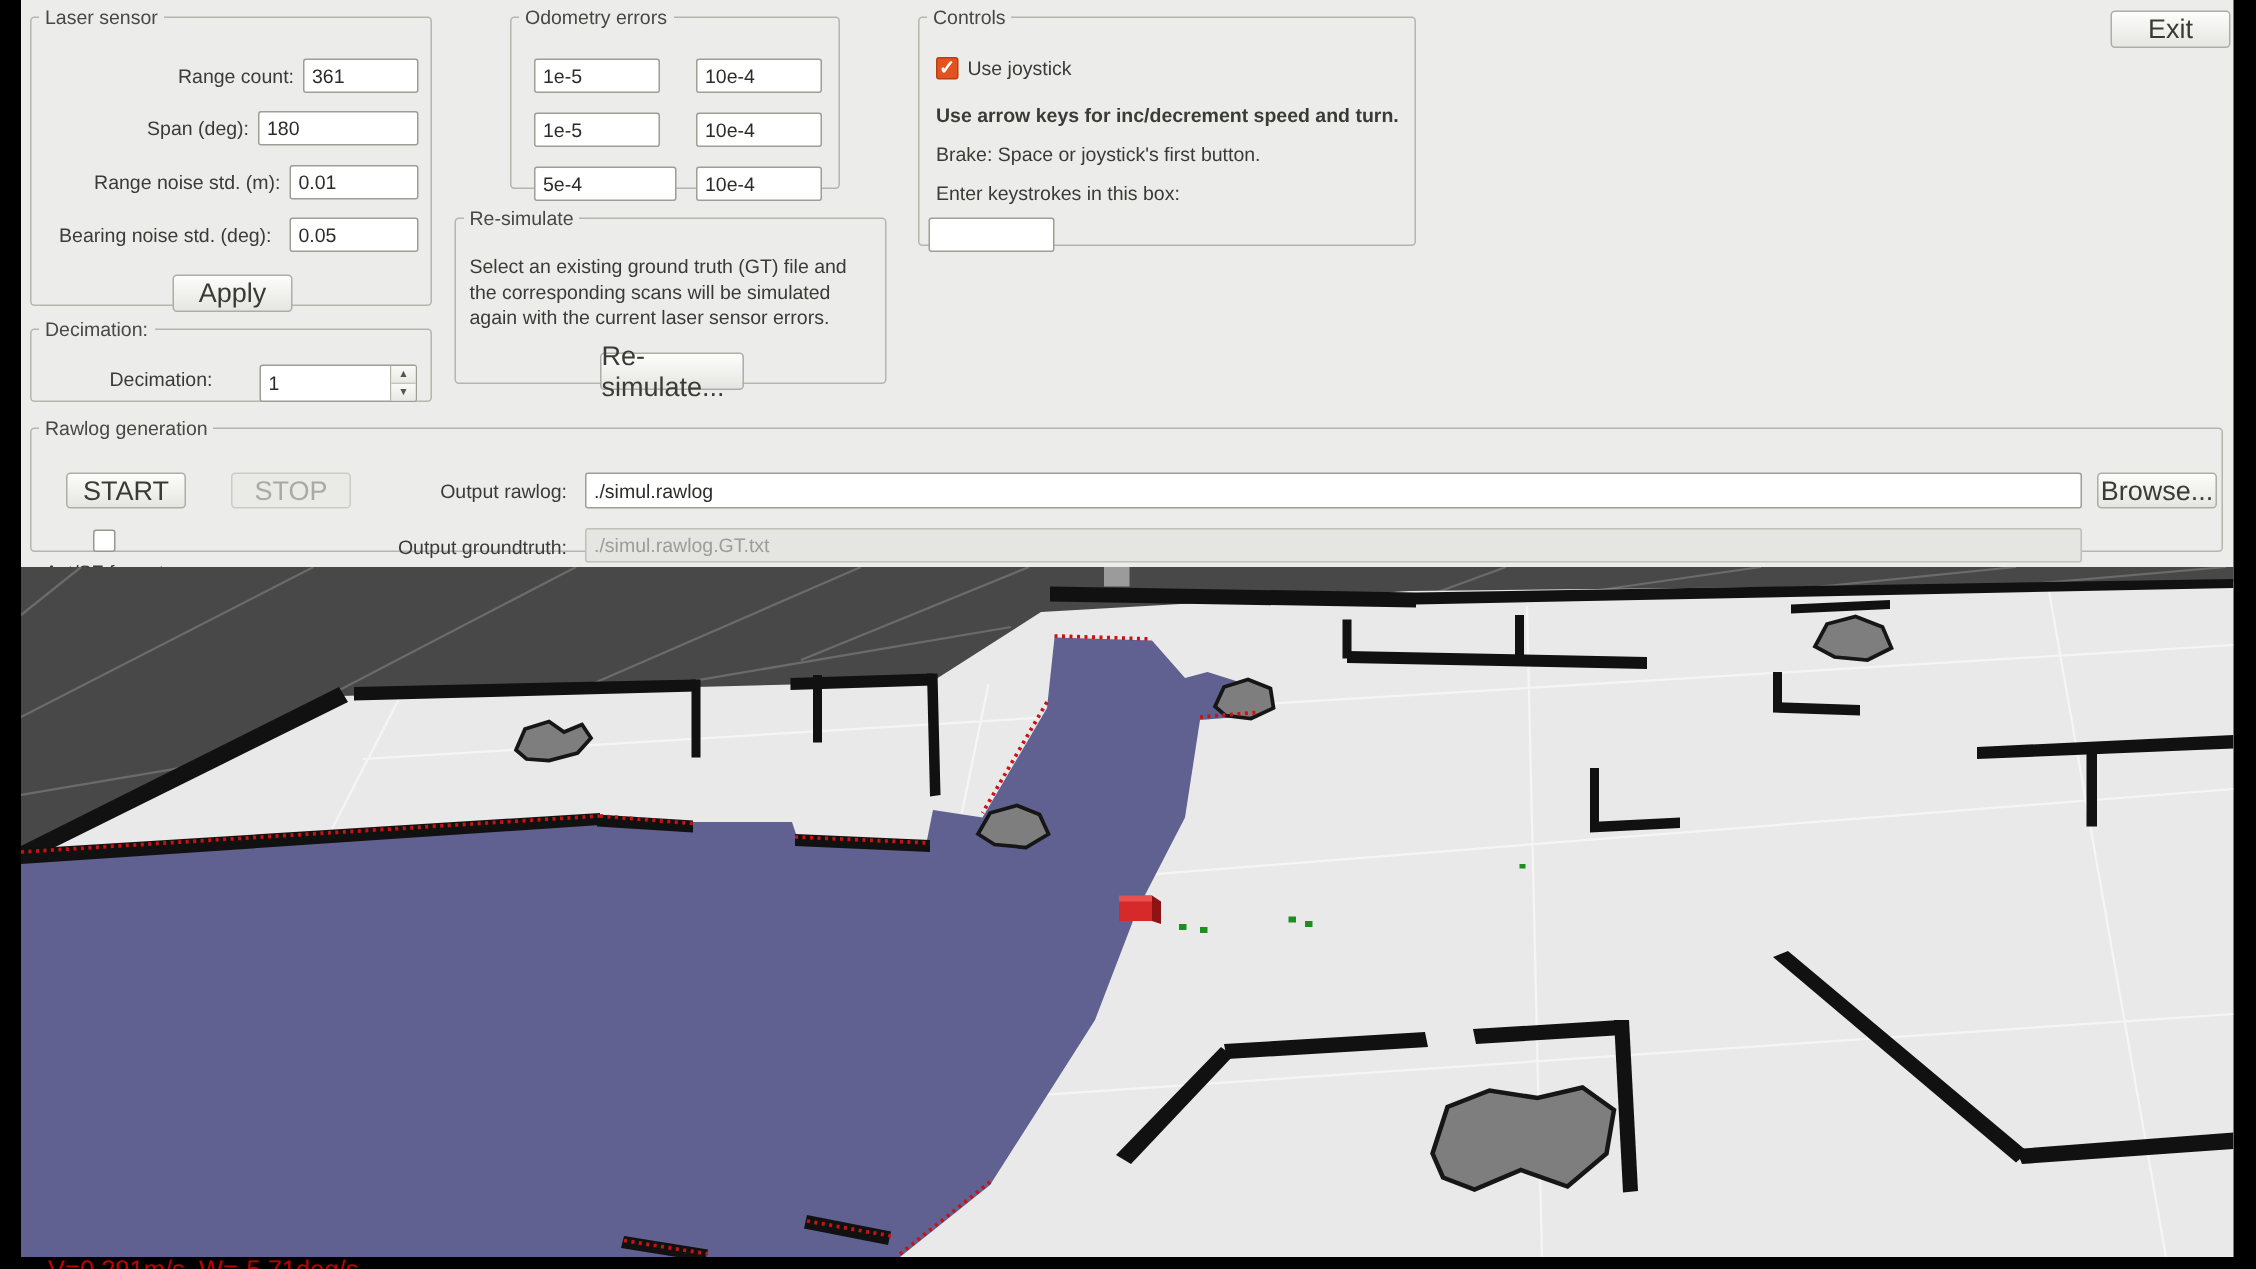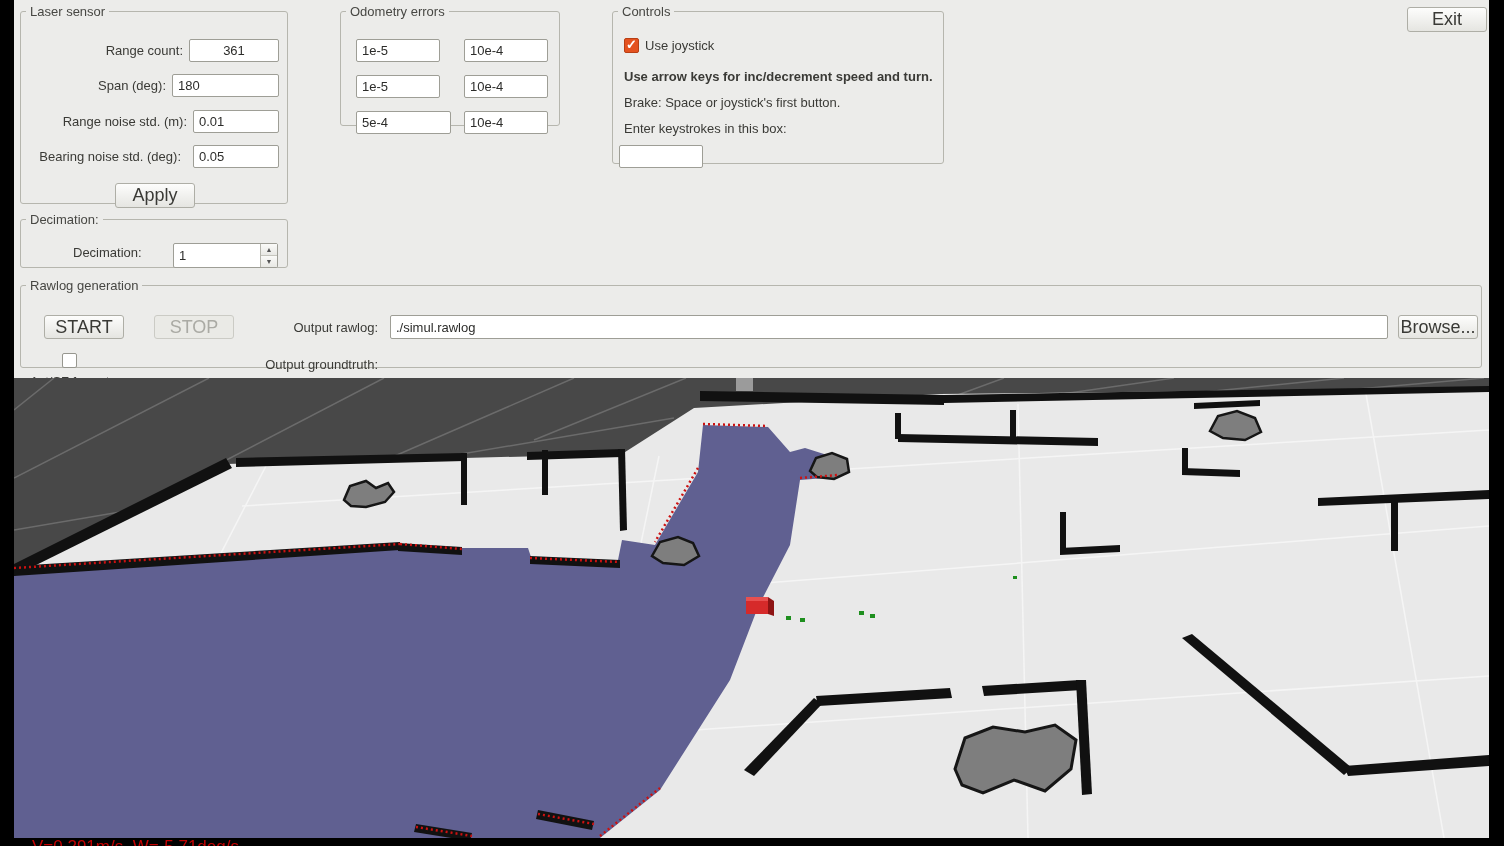--- a/index.html
+++ b/index.html
@@ -41,21 +41,21 @@
 </style>
 </head>
 <body>
 
 <div class="content">
 
   <fieldset class="group" style="left:6px; top:4px; width:268px; height:200px;">
     <legend>Laser sensor</legend>
     <div class="row" style="right:8px; top:20px;">
       <span class="lbl">Range count:</span>
-      <input class="text" style="width: 90px; text-align: center;" value="361">
+      <input class="text" style="width: 77px;" value="361">
     </div>
     <div class="row" style="right:8px; top:55px;">
       <span class="lbl">Span (deg):</span>
       <input class="text" style="width: 107px;" value="180">
     </div>
     <div class="row" style="right:8px; top:91px;">
       <span class="lbl">Range noise std. (m):</span>
       <input class="text" style="width: 86px;" value="0.01">
     </div>
     <div class="row" style="right:8px; top:126px;gap:12px;">
@@ -82,20 +82,25 @@
   <fieldset class="group" style="left:326px; top:4px; width:220px; height:122px;">
     <legend>Odometry errors</legend>
     <input class="text" style="position: absolute; left: 15px; top: 20px; width: 84px;" value="1e-5">
     <input class="text" style="position: absolute; left: 123px; top: 20px; width: 84px;" value="10e-4">
     <input class="text" style="position: absolute; left: 15px; top: 56px; width: 84px;" value="1e-5">
     <input class="text" style="position: absolute; left: 123px; top: 56px; width: 84px;" value="10e-4">
     <input class="text" style="position: absolute; left: 15px; top: 92px; width: 95px;" value="5e-4">
     <input class="text" style="position: absolute; left: 123px; top: 92px; width: 84px;" value="10e-4">
   </fieldset>
 
+  <fieldset class="group" style="left:289px; top:138px; width:288px; height:118px;">
+    <legend>Re-simulate</legend>
+    <div class="lbl" style="position:absolute; left:9px; top:16px; width:272px; white-space:normal; line-height:17px;">Select an existing ground truth (GT) file and the corresponding scans will be simulated again with the current laser sensor errors.</div>
+    <div class="btn" style="left:96px; top:82px; width:96px; height:25px;">Re-simulate...</div>
+  </fieldset>
 
   <fieldset class="group" style="left:598px; top:4px; width:332px; height:160px;">
     <legend>Controls</legend>
     <div class="row" style="left:11px; top:19px;">
       <span class="checkbox checked"></span>
       <span class="lbl">Use joystick</span>
     </div>
     <div class="lbl" style="position:absolute; left:11px; top:50px;font-weight:bold;">Use arrow keys for inc/decrement speed and turn.</div>
     <div class="lbl" style="position:absolute; left:11px; top:76px;">Brake: Space or joystick's first button.</div>
     <div class="lbl" style="position:absolute; left:11px; top:102px;">Enter keystrokes in this box:</div>
@@ -109,20 +114,21 @@
     <div class="btn" style="left:23px; top:22px; width:80px; height:24px;">START</div>
     <div class="btn disabled" style="left:133px; top:22px; width:80px; height:24px;">STOP</div>
     <div class="lbl" style="position:absolute; left:197px; top:27px; width:160px; text-align:right;">Output rawlog:</div>
     <input class="text" style="position: absolute; left: 369px; top: 22px; width: 998px; height: 24px;" value="./simul.rawlog">
     <div class="btn" style="left:1377px; top:22px; width:80px; height:24px;">Browse...</div>
     <div class="row" style="left:9px; top:60px;flex-direction:column;">
       <span class="checkbox"></span>
       <span class="lbl">Act/SF format</span>
     </div>
     <div class="lbl" style="position:absolute; left:197px; top:64px; width:160px; text-align:right;">Output groundtruth:</div>
+    <input class="text disabled" style="position: absolute; left: 369px; top: 59px; width: 998px; height: 23px;" value="./simul.rawlog.GT.txt">
   </fieldset>
 
   <div class="viewport">
     <svg viewBox="0 0 1475 460" preserveAspectRatio="none">
       <rect x="0" y="0" width="1475" height="460" fill="#484848"></rect>
 
       <g stroke="#6b6b6b" stroke-width="1.5">
         <line x1="40" y1="0" x2="0" y2="32"></line>
         <line x1="195" y1="0" x2="0" y2="100"></line>
         <line x1="370" y1="0" x2="120" y2="130"></line>

